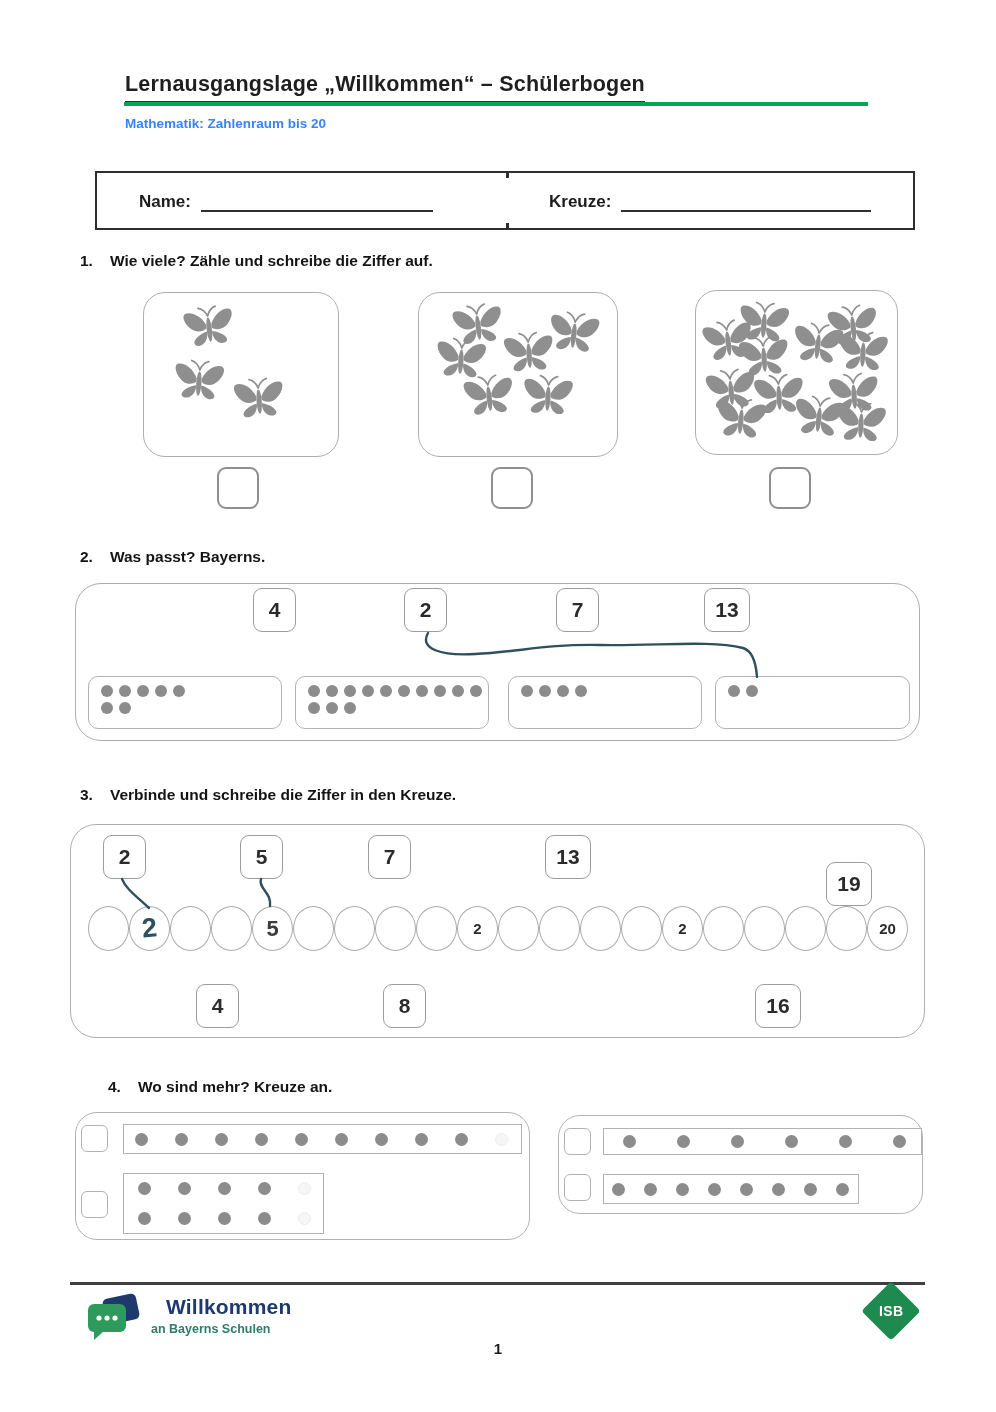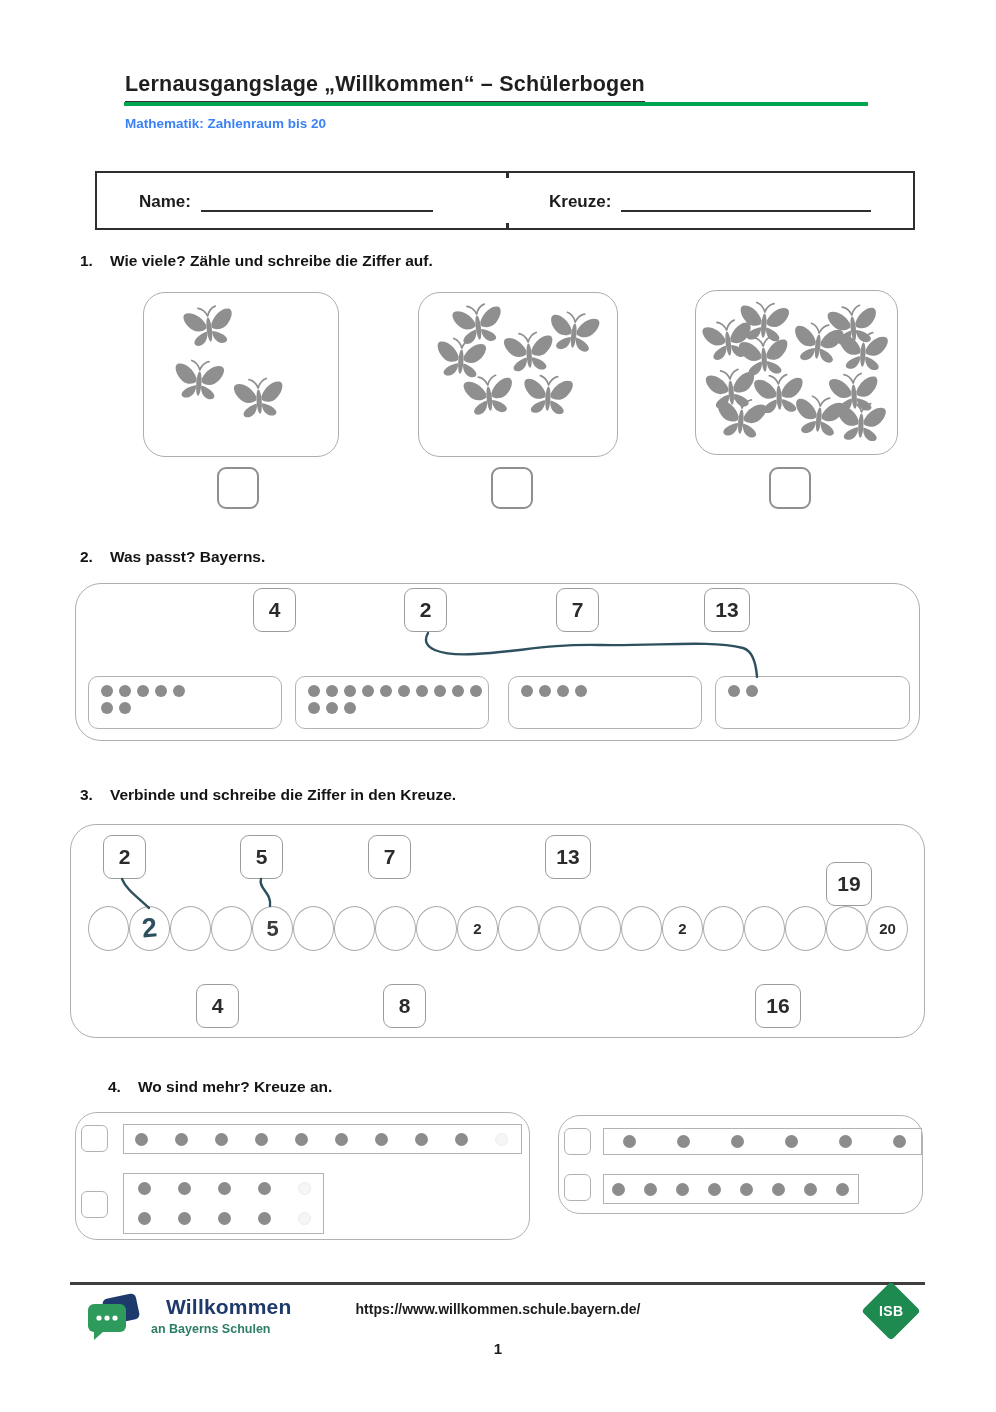--- a/index.html
+++ b/index.html
@@ -526,19 +526,18 @@
   <svg style="position:absolute;left:84px;top:1292px;" width="60" height="54" viewBox="0 0 60 54" data-name="willkommen-logo-icon">
     <rect x="20" y="4" width="34" height="26" rx="5" fill="#1e3a6d" transform="rotate(-12 37 17)"></rect>
     <rect x="4" y="12" width="38" height="28" rx="6" fill="#2e9a5c"></rect>
     <path d="M10 38 L10 48 L20 39 Z" fill="#2e9a5c"></path>
     <circle cx="15" cy="26" r="2.6" fill="#ffffff"></circle>
     <circle cx="23" cy="26" r="2.6" fill="#ffffff"></circle>
     <circle cx="31" cy="26" r="2.6" fill="#ffffff"></circle>
   </svg>
   <div class="brand-name" data-name="brand-name">Willkommen</div>
   <div class="brand-sub" data-name="brand-subtitle">an Bayerns Schulen</div>
-  <div class="url" data-name="footer-url">https://www.willkommen.schule.bayern.de/</div>
   <div class="isb" data-name="isb-logo">
       <span>ISB</span>
     </div>
   <div class="pagenum" data-name="page-number">1</div>
 
 </div>
 
 </body></html>

